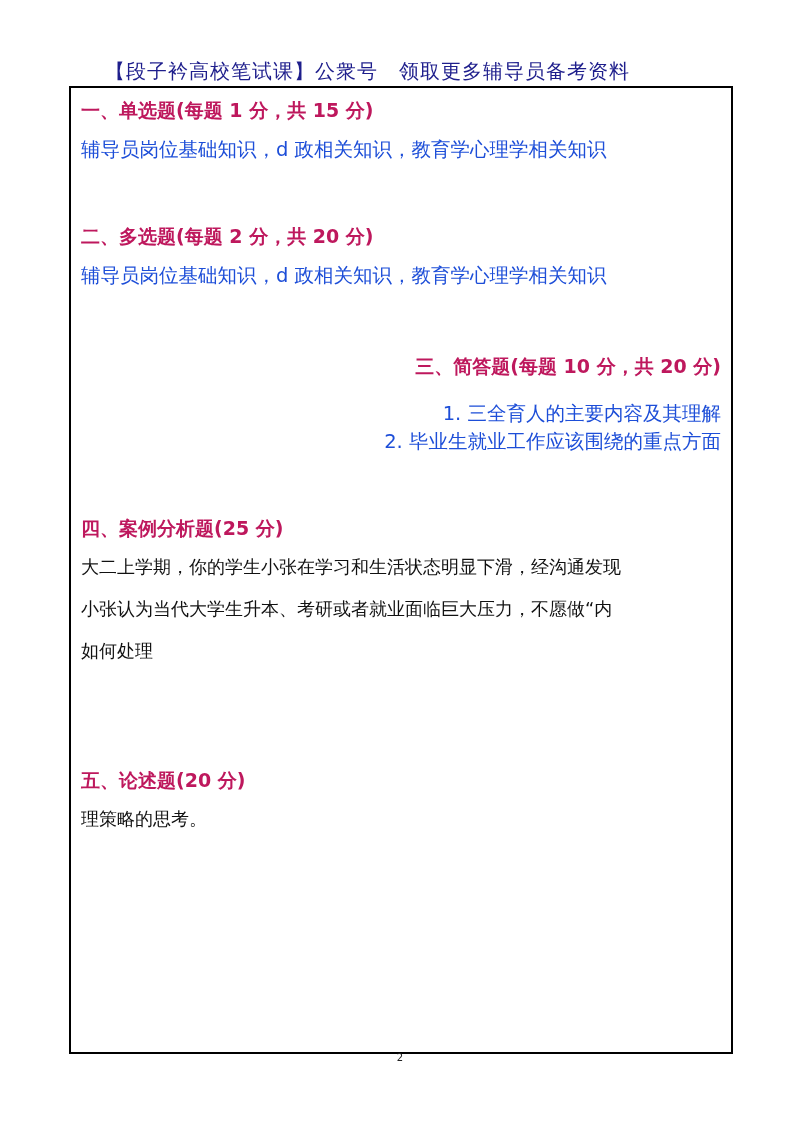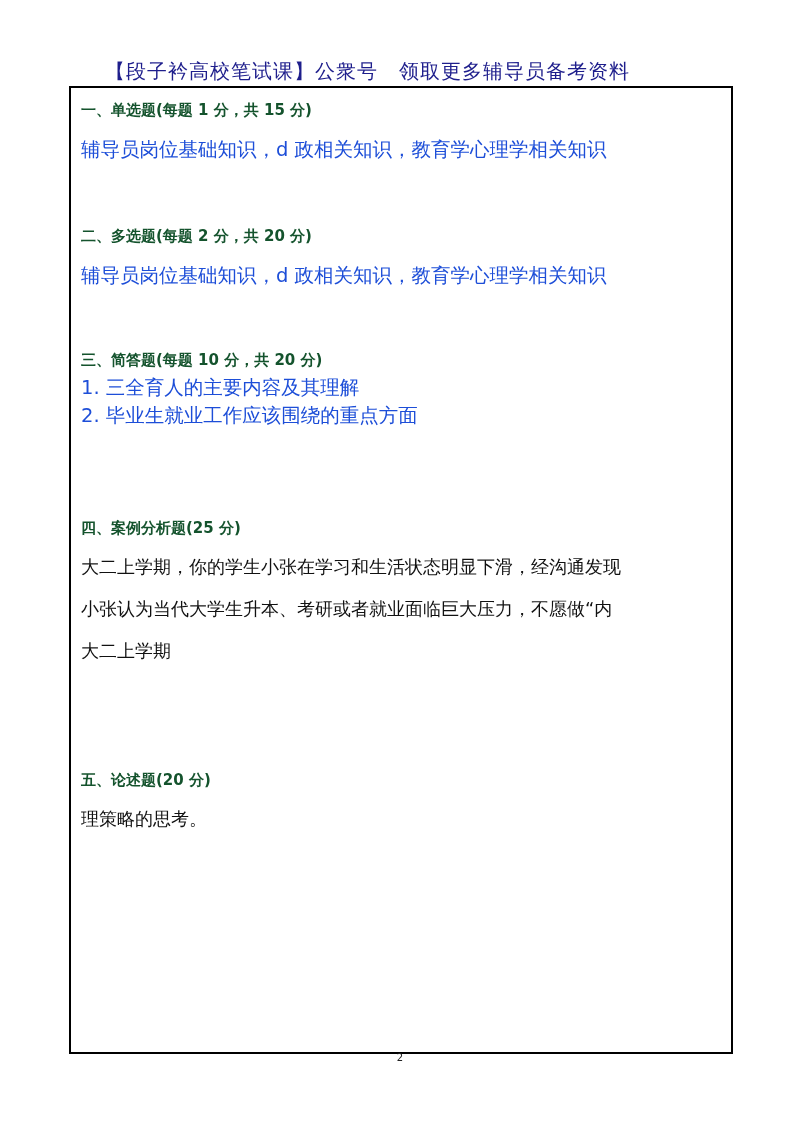--- a/index.html
+++ b/index.html
@@ -4,21 +4,21 @@
   <style>
     html, body { margin: 0; padding: 0; background: #ffffff; }
     body { width: 800px; height: 1132px; position: relative; overflow: hidden;
       font-family: "DejaVu Sans", "Liberation Sans", sans-serif; color: #111; }
     .header { position: absolute; left: 0; top: 58px; width: 735px; text-align: center;
       font-family: "DejaVu Serif", "Liberation Serif", serif; font-size: 20px; color: #1e1e8c;
       letter-spacing: 1px; }
     .frame { position: absolute; left: 69px; top: 86px; width: 660px; height: 964px;
       border: 2px solid #000; box-sizing: content-box; }
     .section { position: absolute; left: 10px; right: 10px; }
-    .sec-title { font-size: 15px; font-weight: bold; color: #14532d; line-height: 28px; white-space: nowrap; }
+    .sec-title { font-size: 19px; font-weight: bold; color: #be185d; line-height: 28px; white-space: nowrap; }
     .body-line { font-size: 19.5px; color: #1d4ed8; line-height: 28px; white-space: nowrap; }
     .para { font-size: 18px; color: #111; line-height: 42px; }
     .pageno { position: absolute; left: 0; width: 800px; top: 1052px; text-align: center;
       font-size: 10px; color: #222; }
   </style>
 </head>
 <body>
 
 <div class="header">【段子衿高校笔试课】公衆号　领取更多辅导员备考资料</div>
 
@@ -27,32 +27,32 @@
   <div class="section" style="top:8px;">
     <div class="sec-title">一、单选题(每题 1 分，共 15 分)</div>
     <div class="body-line" style="margin-top:12px;">辅导员岗位基础知识，d 政相关知识，教育学心理学相关知识</div>
   </div>
 
   <div class="section" style="top:134px;">
     <div class="sec-title">二、多选题(每题 2 分，共 20 分)</div>
     <div class="body-line" style="margin-top:12px;">辅导员岗位基础知识，d 政相关知识，教育学心理学相关知识</div>
   </div>
 
-  <div class="section" style="top:258px;">
+  <div class="section" style="top:264px;text-align:right;">
     <div class="sec-title">三、简答题(每题 10 分，共 20 分)</div>
-    <div class="body-line" style="margin-top:0;">1. 三全育人的主要内容及其理解</div>
+    <div class="body-line" style="margin-top:20px;">1. 三全育人的主要内容及其理解</div>
     <div class="body-line" style="">2. 毕业生就业工作应该围绕的重点方面</div>
   </div>
 
   <div class="section" style="top:426px;">
     <div class="sec-title">四、案例分析题(25 分)</div>
     <div class="para" style="margin-top:4px;">
       <div>大二上学期，你的学生小张在学习和生活状态明显下滑，经沟通发现</div>
       <div>小张认为当代大学生升本、考研或者就业面临巨大压力，不愿做“内</div>
-      <div>大二上学期</div>
+      <div>如何处理</div>
     </div>
   </div>
 
   <div class="section" style="top:678px;">
     <div class="sec-title">五、论述题(20 分)</div>
     <div class="para" style="margin-top:4px;">
       <div>理策略的思考。</div>
     </div>
   </div>
 

